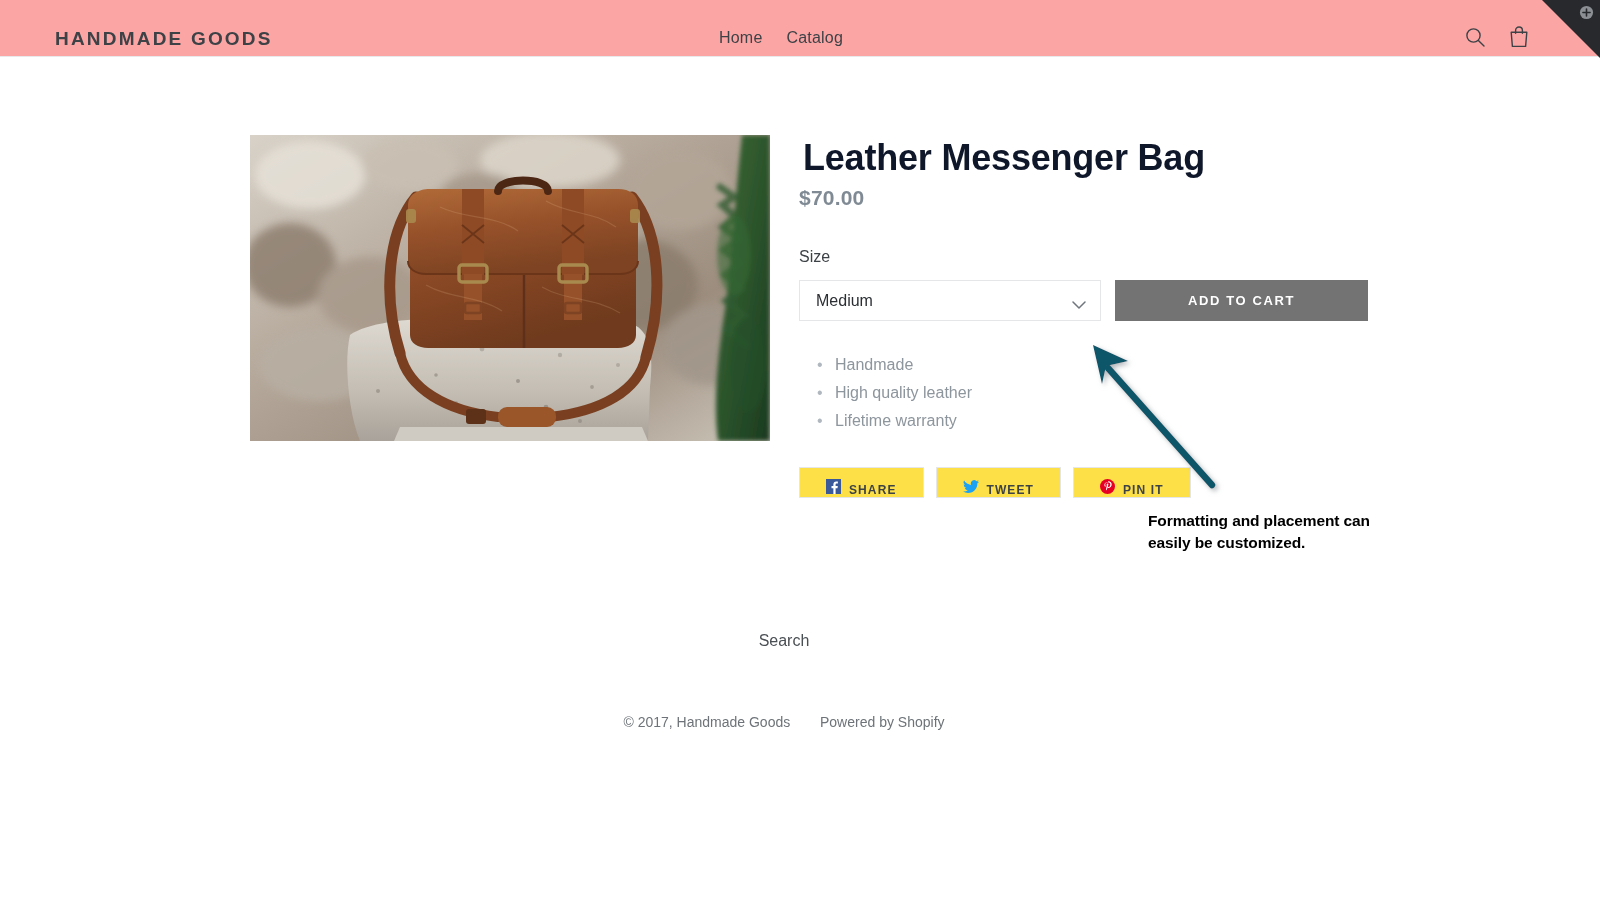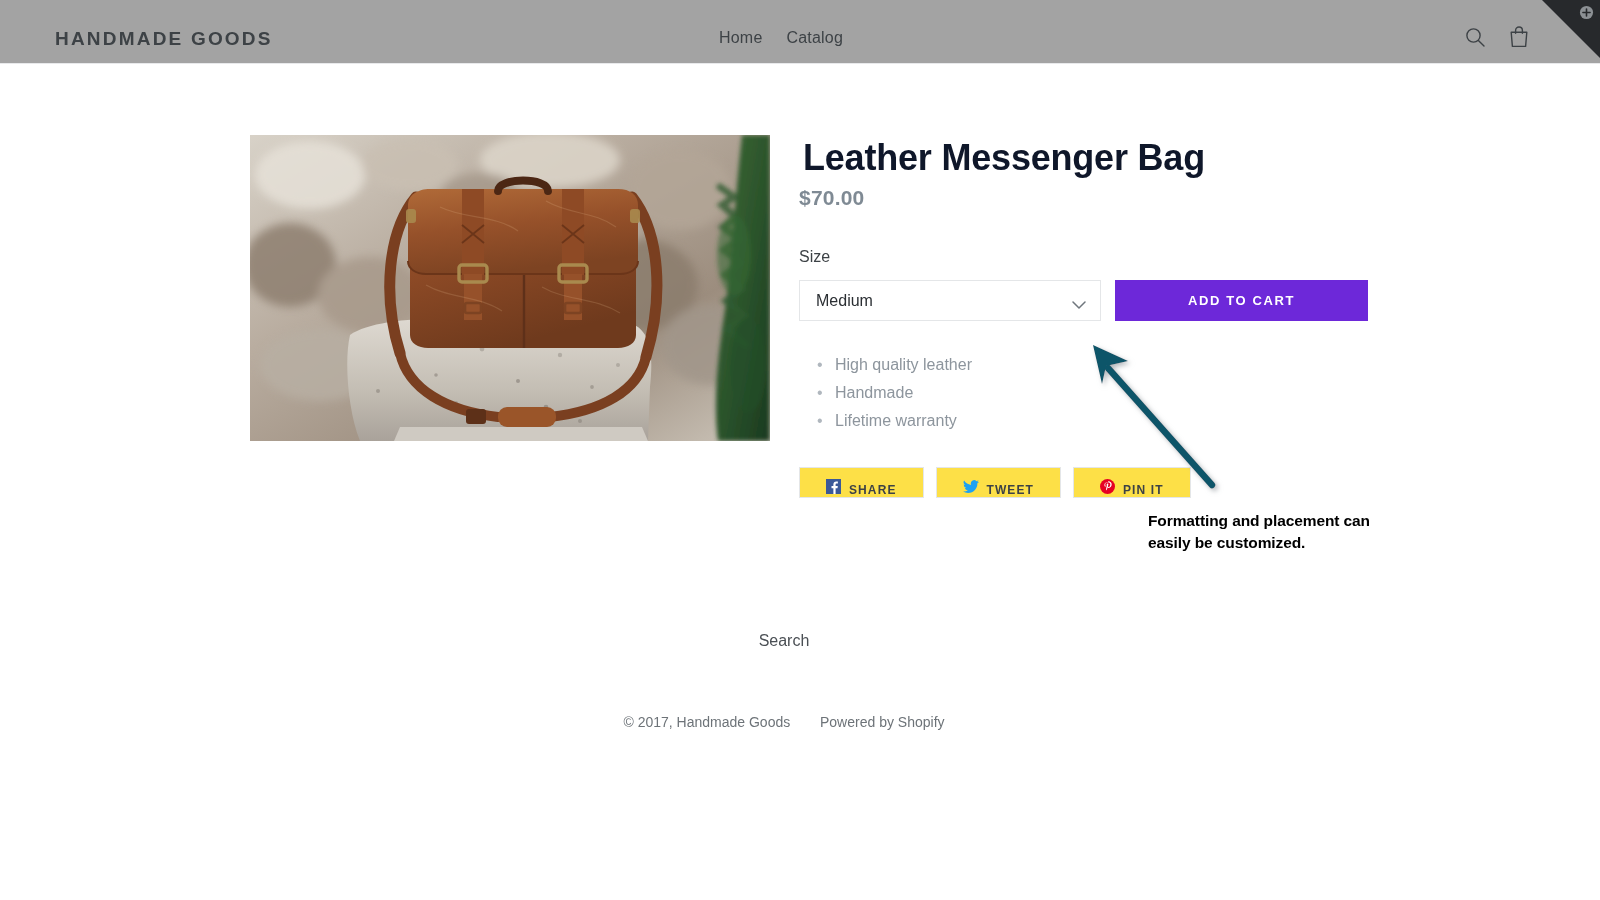--- a/index.html
+++ b/index.html
@@ -14,24 +14,24 @@
     overflow: hidden;
     font-family: "Liberation Sans", sans-serif;
     -webkit-font-smoothing: antialiased;
   }
 
   
   .site-header {
     position: absolute;
     left: 0; top: 0;
     width: 1600px;
-    height: 64px;
+    height: 57px;
     border-bottom: 1px solid #e8e9eb;
     box-sizing: border-box;
-    background: #a3a3a3;
+    background: #fca5a5;
   }
   .brand {
     position: absolute;
     left: 55px;
     top: 28px;
     font-size: 19px;
     font-weight: bold;
     letter-spacing: 2.2px;
     color: #3d4246;
   }
@@ -139,21 +139,21 @@
     color: #2b2f33;
   }
   .variant-select .chev {
     position: absolute;
     right: 14px;
     top: 15px;
   }
   .add-to-cart {
     width: 253px;
     height: 41px;
-    background: #6d28d9;
+    background: #737373;
     color: #ffffff;
     border: none;
     font-family: "Liberation Sans", sans-serif;
     font-size: 13px;
     font-weight: bold;
     letter-spacing: 1.6px;
     cursor: pointer;
   }
   .delivery-estimate {
     margin-top: 20px;
@@ -415,22 +415,22 @@
         <svg width="14" height="9" viewBox="0 0 14 9" fill="none" stroke="#6f767d" stroke-width="1.5">
           <path d="M1 1 L7 7 L13 1" stroke-linecap="round" stroke-linejoin="round"></path>
         </svg>
       </span>
     </div>
     <button class="add-to-cart">ADD TO CART</button>
   </div>
 
 
   <ul class="feature-list">
+    <li>Handmade</li>
     <li>High quality leather</li>
-    <li>Handmade</li>
     <li>Lifetime warranty</li>
   </ul>
 
   <div class="share-row">
     <button class="share-btn">
       <span>
         <svg width="15" height="15" viewBox="0 0 15 15">
           <rect width="15" height="15" fill="#3b5998"></rect>
           <path d="M9.6 15V9.2h1.9l.3-2.2H9.6V5.6c0-.64.18-1.07 1.1-1.07h1.17V2.6C11.67 2.55 11 2.5 10.2 2.5c-1.67 0-2.82 1.02-2.82 2.9V7H5.5v2.2h1.88V15z" fill="#ffffff"></path>
         </svg>

